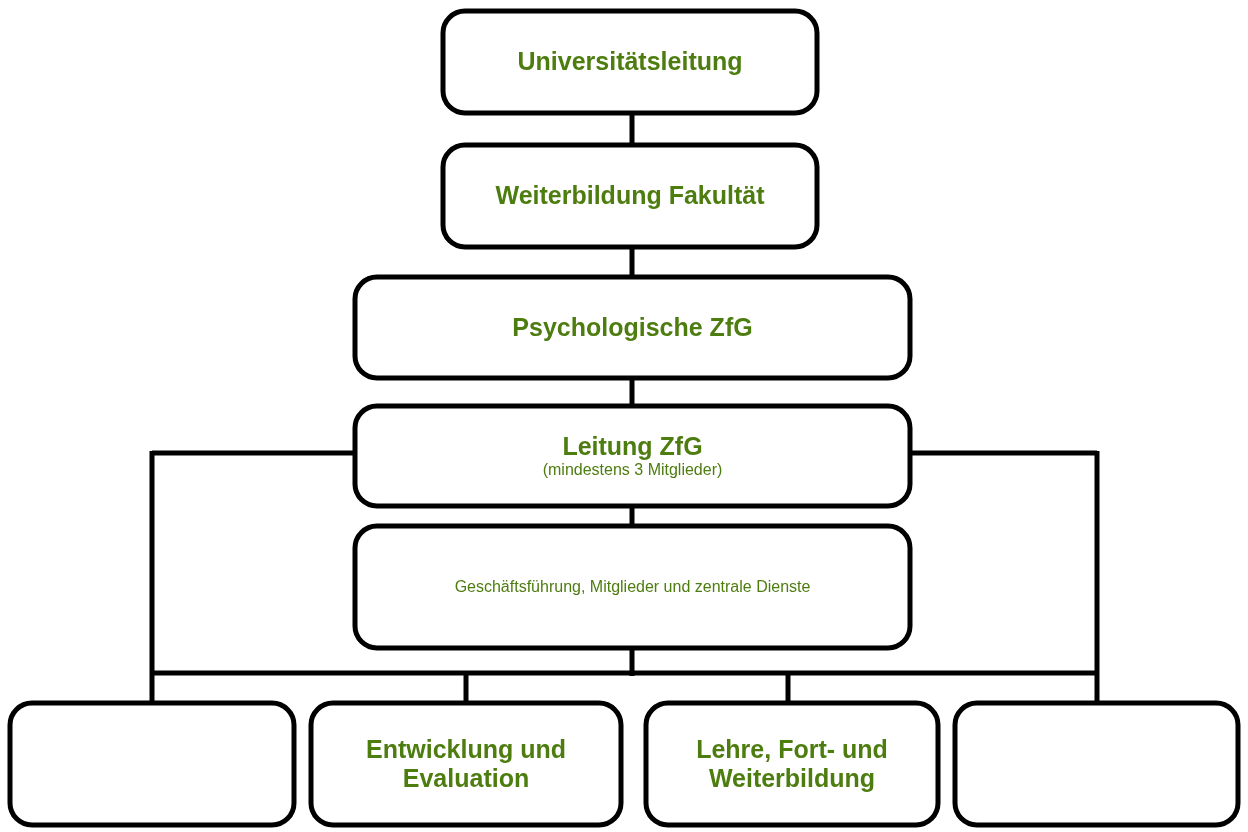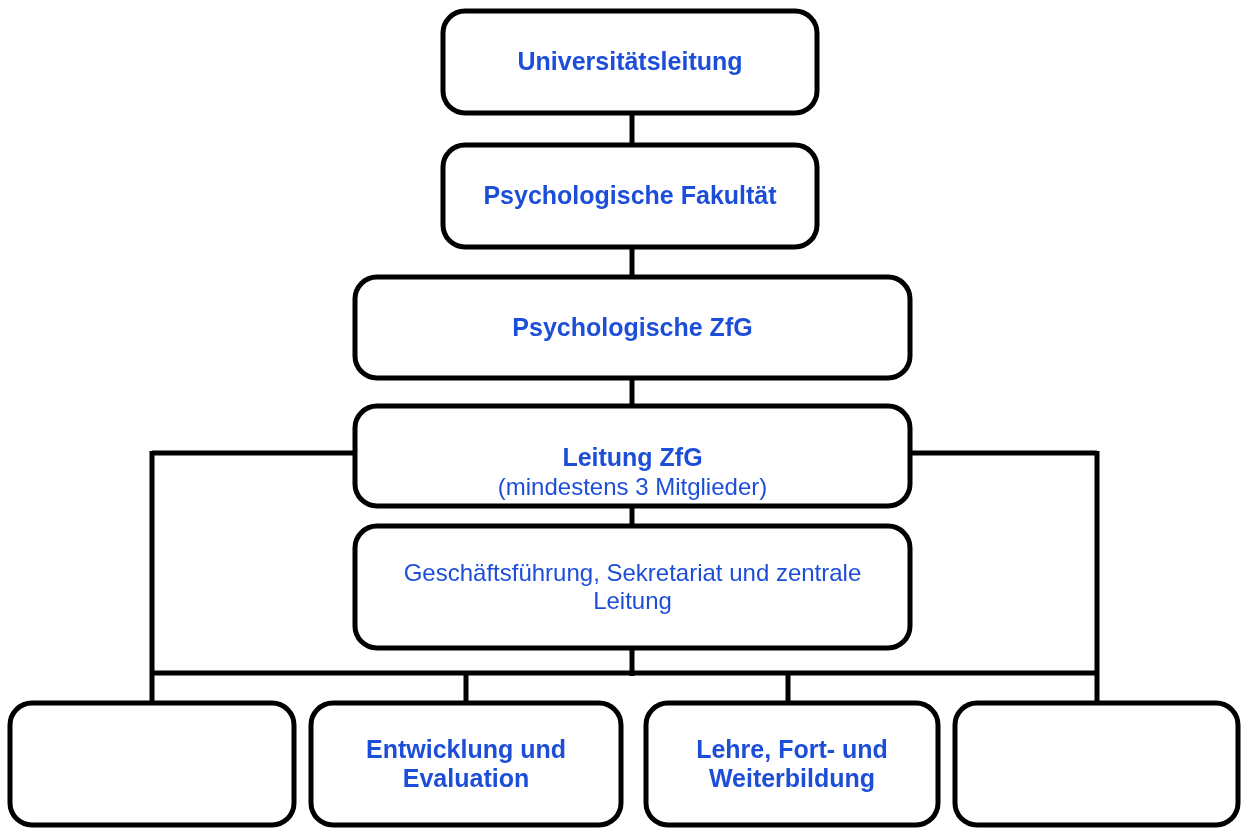--- a/index.html
+++ b/index.html
@@ -36,37 +36,37 @@
     fill: none;
     stroke-linecap: butt;
   }
   .node-label {
     position: absolute;
     display: flex;
     flex-direction: column;
     align-items: center;
     justify-content: center;
     text-align: center;
-    color: #1d4ed8;
+    color: #4d7c0f;
     box-sizing: border-box;
     padding: 0 10px;
     pointer-events: none;
   }
   .node-title {
     font-weight: bold;
     font-size: 25px;
     line-height: 1.18;
     white-space: nowrap;
   }
   .node-title.wrap {
     white-space: normal;
   }
   .node-sub {
     font-weight: normal;
-    font-size: 24px;
+    font-size: 16px;
     line-height: 1.17;
   }
 </style>
 </head>
 <body>
 
 <div id="org-chart">
 
   <svg viewBox="0 0 1248 832" xmlns="http://www.w3.org/2000/svg">
 
@@ -94,34 +94,34 @@
     <rect class="node-rect" x="311" y="703" width="310" height="122" rx="22" ry="22"></rect>
     <rect class="node-rect" x="646" y="703" width="292" height="122" rx="22" ry="22"></rect>
     <rect class="node-rect" x="955" y="703" width="283" height="122" rx="22" ry="22"></rect>
   </svg>
 
   <div class="node-label" style="left:443px; top:11px; width:374px; height:102px;">
     <span class="node-title">Universitätsleitung</span>
   </div>
 
   <div class="node-label" style="left:443px; top:145px; width:374px; height:102px;">
-    <span class="node-title">Psychologische Fakultät</span>
+    <span class="node-title">Weiterbildung Fakultät</span>
   </div>
 
   <div class="node-label" style="left:355px; top:277px; width:555px; height:101px;">
     <span class="node-title">Psychologische ZfG</span>
   </div>
 
-  <div class="node-label" style="left:355px; top:422px; width:555px; height:100px;">
+  <div class="node-label" style="left:355px; top:406px; width:555px; height:100px;">
     <span class="node-title">Leitung ZfG</span>
     <span class="node-sub">(mindestens 3 Mitglieder)</span>
   </div>
 
   <div class="node-label" style="left:370px; top:526px; width:525px; height:122px;">
-    <span class="node-sub">Geschäftsführung, Sekretariat und zentrale Leitung</span>
+    <span class="node-sub">Geschäftsführung, Mitglieder und zentrale Dienste</span>
   </div>
 
 
   <div class="node-label" style="left:321px; top:703px; width:290px; height:122px;">
     <span class="node-title wrap">Entwicklung und Evaluation</span>
   </div>
 
   <div class="node-label" style="left:652px; top:703px; width:280px; height:122px;">
     <span class="node-title wrap">Lehre, Fort- und Weiterbildung</span>
   </div>

